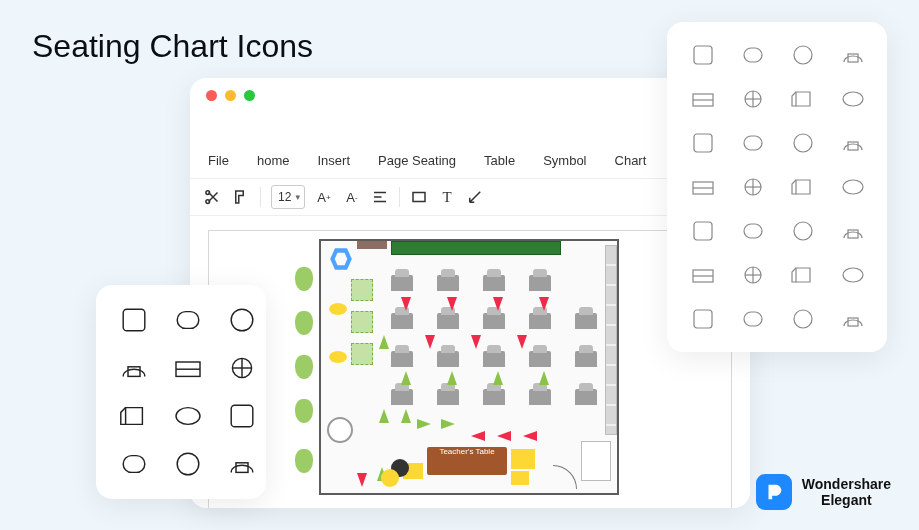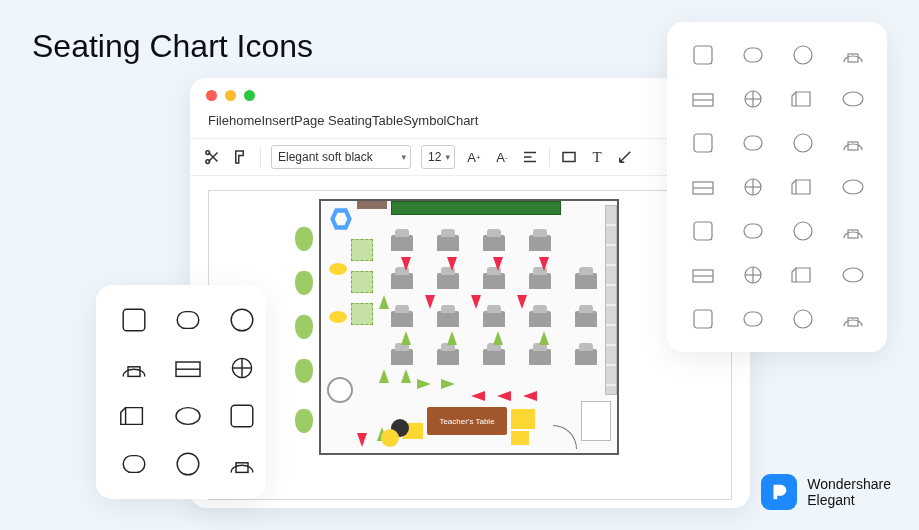--- a/index.html
+++ b/index.html
@@ -15,21 +15,21 @@
   }
   .app-window {
     position: absolute; left: 190px; top: 78px;
     width: 560px; height: 430px;
     background: #fff; border-radius: 16px;
     box-shadow: 0 6px 30px rgba(0,0,0,0.08);
     overflow: hidden;
   }
   .traffic { display:flex; gap:8px; padding:12px 16px 6px 16px; }
   .traffic span { width:11px; height:11px; border-radius:50%; display:block; }
-  .menu-bar { display:flex; padding:6px 18px 10px 18px; font-size:13px; color:#333; }
+  .menu-bar { display:flex; gap:28px; padding:6px 18px 10px 18px; font-size:13px; color:#333;margin-top:40px; }
   .menu-bar span { cursor:default; }
   .toolbar {
     display:flex; align-items:center; gap:10px;
     padding:6px 14px; border-top:1px solid #eee; border-bottom:1px solid #eee;
   }
   .toolbar .ico { width:18px; height:18px; display:flex; align-items:center; justify-content:center; color:#333; }
   .toolbar select, .toolbar .select {
     height:24px; font-size:12px; border:1px solid #ccc; border-radius:3px;
     background:#fff; padding:0 18px 0 6px; position:relative;
     display:flex; align-items:center; color:#333;
@@ -56,21 +56,21 @@
   .green-sq { position:absolute; width:22px; height:22px; background:#c5e1a5; border:1px dashed #7cb342; }
   .desk { position:absolute; width:22px; height:16px; background:#9e9e9e; border-radius:2px 2px 0 0; }
   .desk::after { content:""; position:absolute; left:4px; top:-6px; width:14px; height:8px; background:#bdbdbd; border-radius:3px 3px 0 0; }
   .arrow { position:absolute; width:0; height:0; }
   .ar-up { border-left:5px solid transparent; border-right:5px solid transparent; border-bottom:14px solid; }
   .ar-down { border-left:5px solid transparent; border-right:5px solid transparent; border-top:14px solid; }
   .ar-left { border-top:5px solid transparent; border-bottom:5px solid transparent; border-right:14px solid; }
   .ar-right { border-top:5px solid transparent; border-bottom:5px solid transparent; border-left:14px solid; }
   .red { color:#ef2b4b; }
   .grn { color:#8bc34a; }
-  .teacher { position:absolute; left:106px; top:206px; width:80px; height:28px; background:#a1572b; border-radius:2px; display:flex; align-items:center; justify-content:center; color:#fff; font-size:8px; }
+  .teacher { position:absolute; left:106px; top:206px; width:80px; height:28px; background:#a1572b; border-radius:2px; display:flex; justify-content:center; color:#fff; font-size:8px; }
   .yellow-box { position:absolute; width:24px; height:20px; background:#fdd835; }
   .circ { position:absolute; width:18px; height:18px; border-radius:50%; }
   .cabinet { position:absolute; right:6px; top:200px; width:30px; height:40px; background:#fff; border:1px solid #bbb; }
   .door { position:absolute; width:24px; height:24px; border:1px solid #777; border-left:none; border-bottom:none; border-radius:0 24px 0 0; }
 
   .icon-panel {
     position:absolute; background:#fff; border-radius:16px;
     box-shadow: 0 6px 30px rgba(0,0,0,0.08);
     padding:18px;
   }
@@ -87,21 +87,21 @@
   .panel-left .shape-icon svg { width:36px; height:32px; stroke:#222; }
 
   .brand {
     position:absolute; right:28px; bottom:20px;
     display:flex; align-items:center; gap:10px;
   }
   .brand-logo {
     width:36px; height:36px; background:#1e88ff; border-radius:9px;
     display:flex; align-items:center; justify-content:center;
   }
-  .brand-text { font-size:14px; font-weight:400; line-height:1.15; color:#111; }
+  .brand-text { font-size:14px; font-weight:700; line-height:1.15; color:#111;text-align:center; }
 </style>
 </head>
 <body>
 
 <div class="page-title">Seating Chart Icons</div>
 
 <div class="app-window">
   <div class="traffic">
     <span style="background:#fc5b57"></span>
     <span style="background:#fdbb2e"></span>
@@ -123,23 +123,20 @@
           <circle cx="5" cy="18" r="2.5" fill="none" stroke="#333" stroke-width="2"></circle>
           <circle cx="5" cy="6" r="2.5" fill="none" stroke="#333" stroke-width="2"></circle>
         </svg>
       </span>
     <span class="ico">
         <svg viewBox="0 0 24 24">
           <path d="M5 4h10v6H9v10H5z" fill="none" stroke="#333" stroke-width="2"></path>
         </svg>
       </span>
     <span class="sep"></span>
-    <div class="select" style="width:140px">
-        <span>Elegant soft black</span>
-      </div>
     <div class="select" style="width:34px">
         <span>12</span>
       </div>
     <span class="ico" style="font-size:13px;">A<span style="font-size:8px;vertical-align:super">+</span></span>
     <span class="ico" style="font-size:13px;">A<span style="font-size:8px;vertical-align:super">-</span></span>
     <span class="ico">
         <svg viewBox="0 0 24 24">
           <path d="M4 6h16M4 12h10M4 18h16" stroke="#333" stroke-width="2"></path>
         </svg>
       </span>

